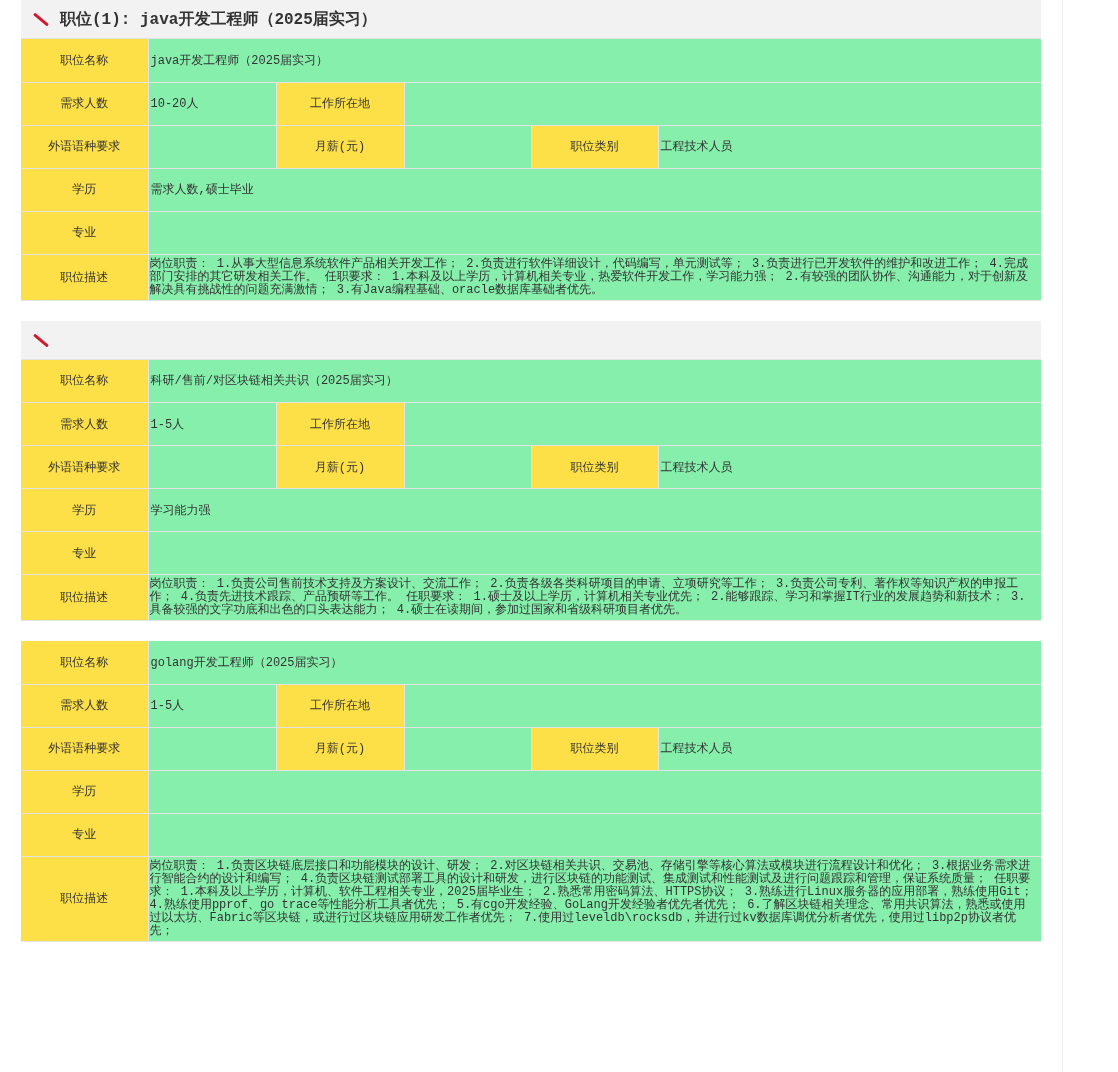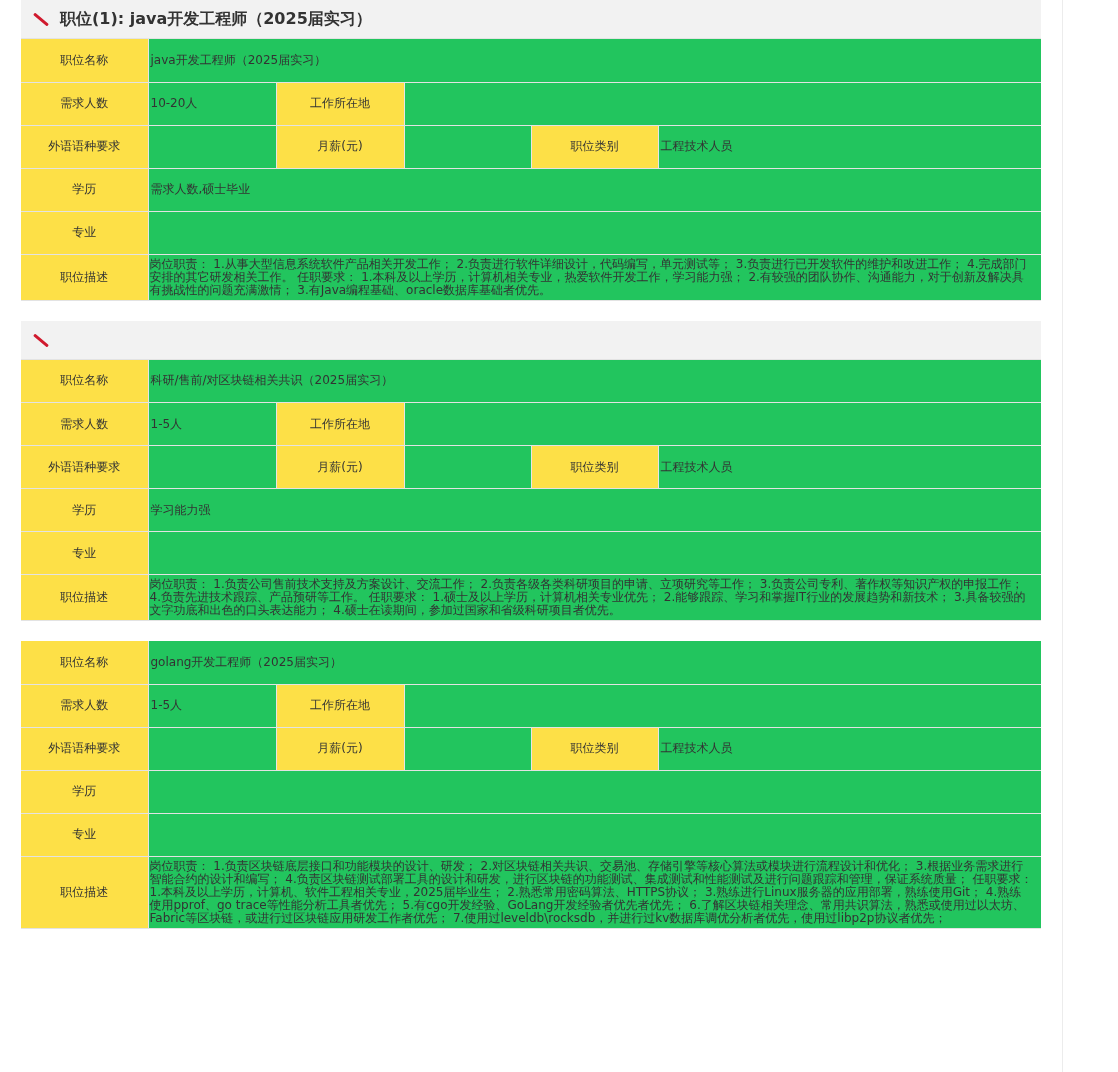--- a/index.html
+++ b/index.html
@@ -1,30 +1,30 @@
 <!DOCTYPE html>
 <html><head>
 <meta charset="utf-8">
 <style>
   html, body { margin: 0; padding: 0; background: #ffffff; }
   body { width: 1118px; height: 1072px; overflow: hidden; position: relative;
          font-family: "DejaVu Sans", "Liberation Sans", sans-serif; color: #333; }
   .content { position: absolute; left: 21px; top: 0; width: 1020px; }
   .rightline { position: absolute; left: 1062px; top: 0; width: 1px; height: 1072px; background: #ececec; }
-  .section { margin-bottom: 20px; }
+  .section { margin-bottom: 20px; font-family: Liberation Mono, monospace; }
   .sec-head { height: 39px; background: #f2f2f2; border-bottom: 1px solid #e3e3e3;
               display: flex; align-items: center; padding-left: 10px; box-sizing: border-box; }
   .pencil { width: 16px; height: 16px; margin-right: 13px; position: relative; }
   .pencil::before { content: ""; position: absolute; left: 1px; top: 7px; width: 18px; height: 3px;
                     background: #d01a2e; transform: rotate(40deg); border-radius: 1px; }
   .sec-title { font-size: 16px; font-weight: bold; color: #333; }
   table { border-collapse: collapse; width: 1020px; table-layout: fixed; }
   td { border-bottom: 1px solid #e3e3e3; font-size: 12px; height: 43px; padding: 0; box-sizing: border-box; vertical-align: middle; }
   td.lbl { background: #fde047; text-align: center; color: #333; border-right: 1px solid #e6e6e6; }
-  td.val { background: #22c55e; padding-left: 2px; color: #333; border-right: 1px solid #e6e6e6; }
+  td.val { background: #86efac; padding-left: 2px; color: #333; border-right: 1px solid #e6e6e6; }
   td.val.last { border-right: none; }
   td.desc { padding: 3px 8px 3px 1px; line-height: 13px; font-size: 12px; color: #333; }
 </style>
 </head>
 <body>
 
 <div class="rightline"></div>
 
 <div class="content">
 

